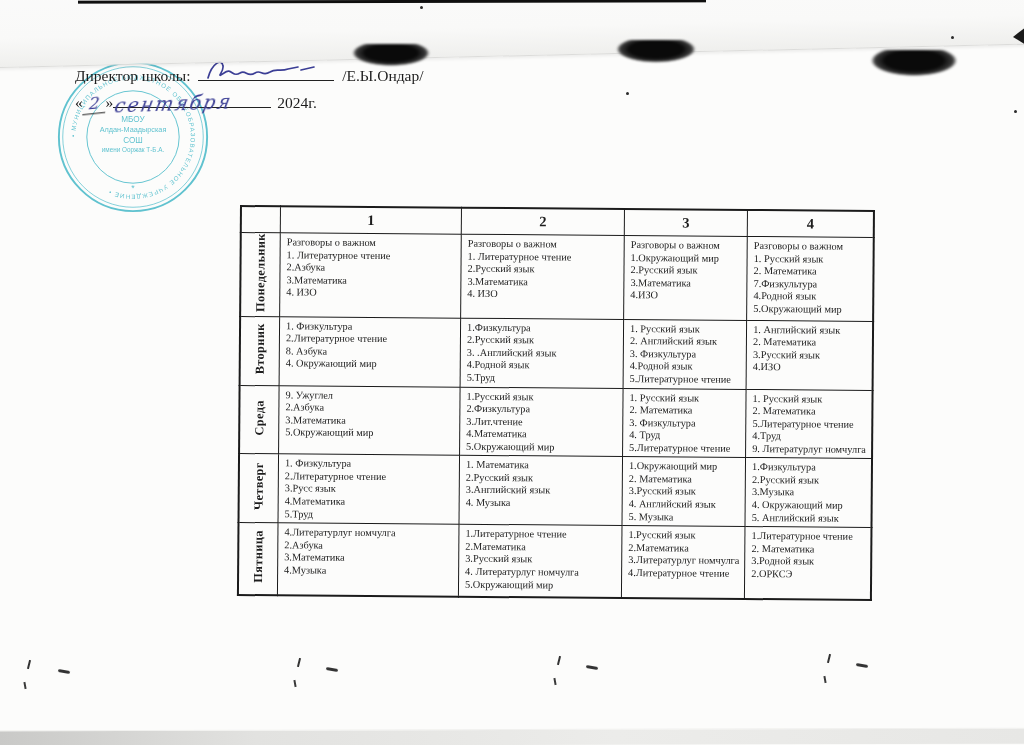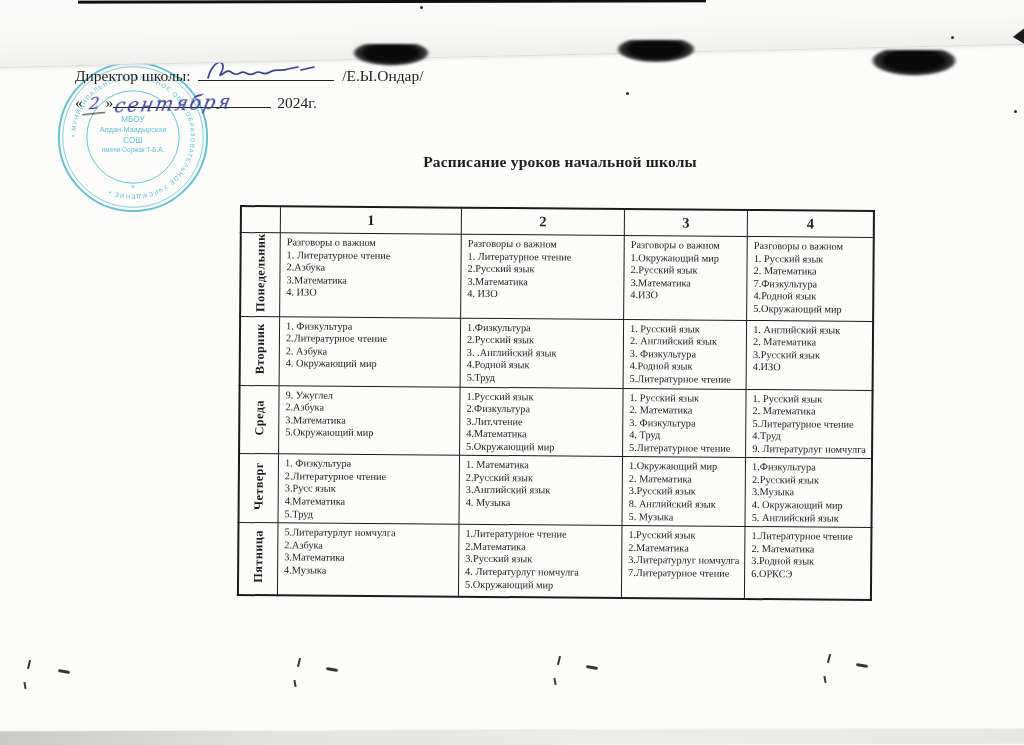--- a/index.html
+++ b/index.html
@@ -107,21 +107,20 @@
         </svg>
       </span>
       <span>/Е.Ы.Ондар/</span>
     </div>
     <div class="date-line">
       <span>«</span><span class="hw hw-day">2</span><span>»</span><span class="date-underline"><span class="hw hw-month">сентября</span></span><span>2024г.</span>
     </div>
   </div>
 
   <div class="title">
-    <div>Расписание уроков начальной школы</div>
   </div>
 
   <div class="table-wrap">
     <table class="sched">
       <colgroup>
         <col style="width:36px">
           <col style="width:181px">
           <col style="width:163px">
           <col style="width:116px">
           <col style="width:122px">
@@ -166,21 +165,21 @@
               <div class="lesson">7.Физкультура</div>
               <div class="lesson">4.Родной язык</div>
               <div class="lesson">5.Окружающий мир</div>
             </td>
           </tr>
           <tr style="height: 60px;">
             <th class="day"><span class="day-text">Вторник</span></th>
             <td>
               <div class="lesson">1. Физкультура</div>
               <div class="lesson">2.Литературное чтение</div>
-              <div class="lesson">2. Азбука</div>
+              <div class="lesson">8. Азбука</div>
               <div class="lesson">4. Окружающий мир</div>
             </td>
             <td>
               <div class="lesson">1.Физкультура</div>
               <div class="lesson">2.Русский язык</div>
               <div class="lesson">3. .Английский язык</div>
               <div class="lesson">4.Родной язык</div>
               <div class="lesson">5.Труд</div>
             </td>
             <td>
@@ -239,57 +238,57 @@
             <td>
               <div class="lesson">1. Математика</div>
               <div class="lesson">2.Русский язык</div>
               <div class="lesson">3.Английский язык</div>
               <div class="lesson">4. Музыка</div>
             </td>
             <td>
               <div class="lesson">1.Окружающий мир</div>
               <div class="lesson">2. Математика</div>
               <div class="lesson">3.Русский язык</div>
-              <div class="lesson">8. Английский язык</div>
+              <div class="lesson">4. Английский язык</div>
               <div class="lesson">5. Музыка</div>
             </td>
             <td>
               <div class="lesson">1.Физкультура</div>
               <div class="lesson">2.Русский язык</div>
               <div class="lesson">3.Музыка</div>
               <div class="lesson">4. Окружающий мир</div>
               <div class="lesson">5. Английский язык</div>
             </td>
           </tr>
           <tr style="height: 72px;">
             <th class="day"><span class="day-text">Пятница</span></th>
             <td>
-              <div class="lesson">5.Литературлуг номчулга</div>
+              <div class="lesson">4.Литературлуг номчулга</div>
               <div class="lesson">2.Азбука</div>
               <div class="lesson">3.Математика</div>
               <div class="lesson">4.Музыка</div>
             </td>
             <td>
               <div class="lesson">1.Литературное чтение</div>
               <div class="lesson">2.Математика</div>
               <div class="lesson">3.Русский язык</div>
               <div class="lesson">4. Литературлуг номчулга</div>
               <div class="lesson">5.Окружающий мир</div>
             </td>
             <td>
               <div class="lesson">1.Русский язык</div>
               <div class="lesson">2.Математика</div>
               <div class="lesson">3.Литературлуг номчулга</div>
-              <div class="lesson">7.Литературное чтение</div>
+              <div class="lesson">4.Литературное чтение</div>
             </td>
             <td>
               <div class="lesson">1.Литературное чтение</div>
               <div class="lesson">2. Математика</div>
               <div class="lesson">3.Родной язык</div>
-              <div class="lesson">6.ОРКСЭ</div>
+              <div class="lesson">2.ОРКСЭ</div>
             </td>
           </tr>
         </tbody>
     </table>
   </div>
 
   <div class="fold-strip"></div>
   <div class="topline"></div>
   <div class="blob blob1"></div>
   <div class="blob blob2"></div>

